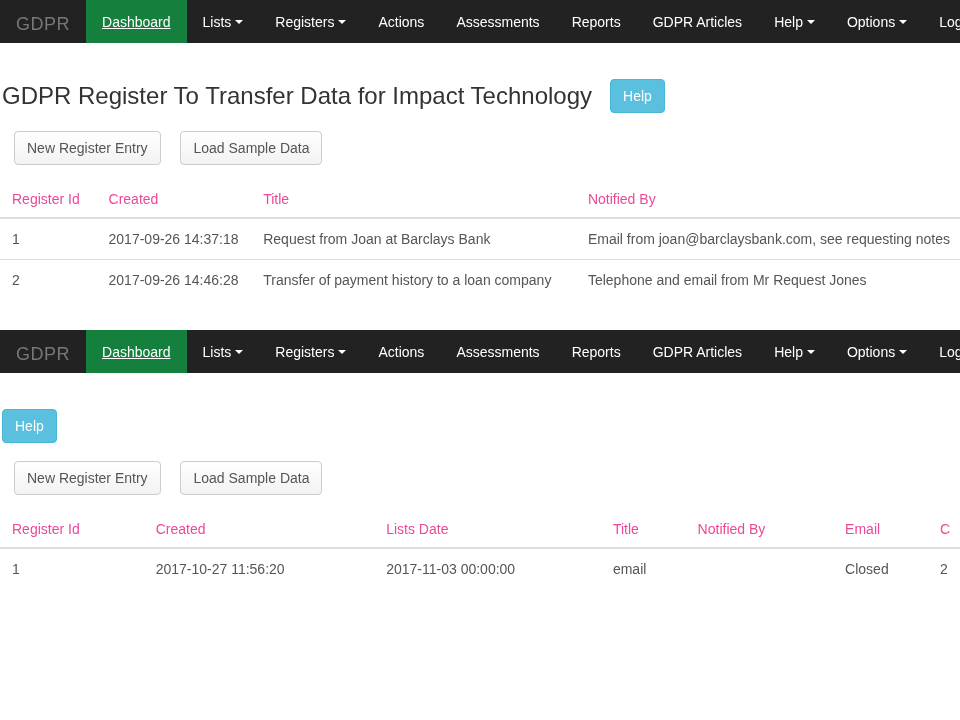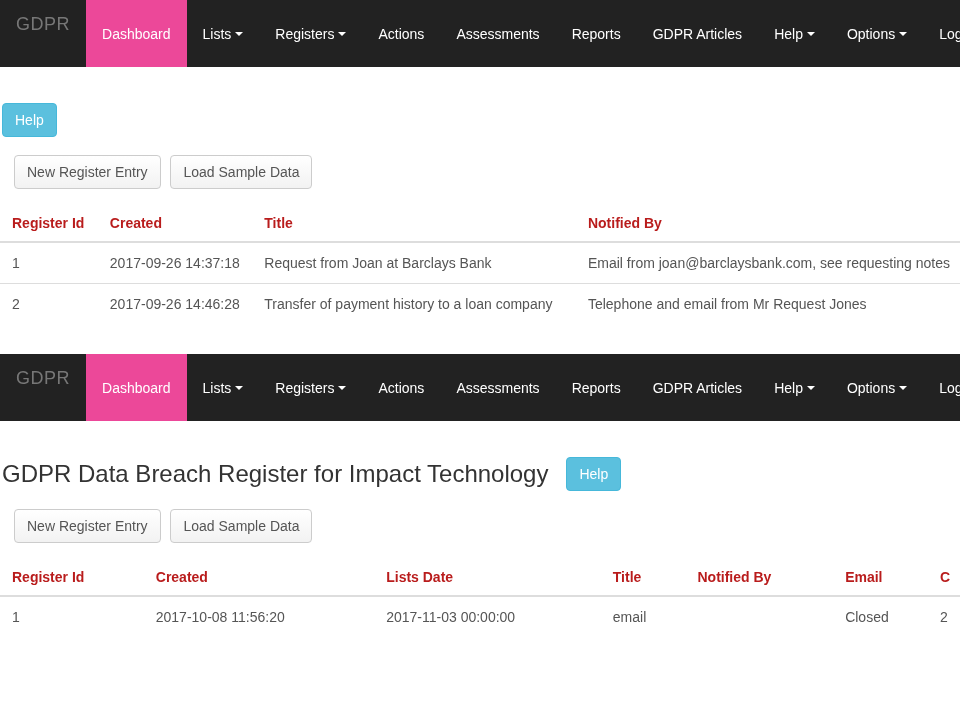--- a/index.html
+++ b/index.html
@@ -1,21 +1,21 @@
 <!DOCTYPE html>
 <html><head>
 <meta charset="utf-8">
 <style>
   * { box-sizing: border-box; margin: 0; padding: 0; }
   body { font-family: "Helvetica Neue", Helvetica, Arial, sans-serif; font-size: 14px; color: #333; background: #fff; }
   .navbar {
     background: #222;
     display: flex;
     align-items: stretch;
-    height: 67px;
+    height: 43px;
     width: 100%;
     overflow: hidden;
   }
   .navbar .brand {
     color: #777;
     font-size: 18px;
     font-weight: 500;
     padding: 14px 16px;
     letter-spacing: 0.5px;
     cursor: pointer;
@@ -23,21 +23,22 @@
   .navbar .nav-item {
     color: #fff;
     font-size: 14px;
     padding: 15px 16px;
     cursor: pointer;
     white-space: nowrap;
     display: flex;
     align-items: center;
   }
   .navbar .nav-item.active {
-    background: #ec4899;
+    background: #15803d;
+    text-decoration: underline;
   }
   .caret {
     display: inline-block;
     width: 0; height: 0;
     margin-left: 4px;
     vertical-align: middle;
     border-top: 4px solid #fff;
     border-right: 4px solid transparent;
     border-left: 4px solid transparent;
   }
@@ -72,32 +73,32 @@
   }
   .btn-default {
     background: #fff;
     color: #555;
     border: 1px solid #ccc;
     background-image: linear-gradient(#fff, #f2f2f2);
   }
   .btn-row {
     padding: 4px 0 18px 14px;
   }
-  .btn-row .btn { margin-right: 6px; }
+  .btn-row .btn { margin-right: 16px; }
   table {
     width: 100%;
     border-collapse: collapse;
     font-size: 14px;
   }
   th {
     text-align: left;
-    font-weight: 700;
+    font-weight: 400;
     padding: 8px 10px 10px 12px;
     border-bottom: 2px solid #ddd;
-    color: #b91c1c;
+    color: #ec4899;
     white-space: nowrap;
   }
   td {
     padding: 12px 10px 12px 12px;
     border-top: 1px solid #ddd;
     color: #555;
     white-space: nowrap;
   }
   .table-wrap { overflow-x: hidden; }
 </style>
@@ -137,20 +138,21 @@
       <span>Options</span>
       <span class="caret"></span>
     </div>
   <div class="nav-item">
       <span>Log Out</span>
     </div>
 </div>
 
 <div class="section">
   <div class="page-title-row">
+    <h2 class="page-title">GDPR Register To Transfer Data for Impact Technology</h2>
     <span class="btn btn-help">Help</span>
   </div>
   <div class="btn-row">
     <span class="btn btn-default">New Register Entry</span>
     <span class="btn btn-default">Load Sample Data</span>
   </div>
   <div class="table-wrap">
     <table>
       <thead>
         <tr>
@@ -211,21 +213,20 @@
       <span>Options</span>
       <span class="caret"></span>
     </div>
   <div class="nav-item">
       <span>Log Out</span>
     </div>
 </div>
 
 <div class="section">
   <div class="page-title-row">
-    <h2 class="page-title">GDPR Data Breach Register for Impact Technology</h2>
     <span class="btn btn-help">Help</span>
   </div>
   <div class="btn-row">
     <span class="btn btn-default">New Register Entry</span>
     <span class="btn btn-default">Load Sample Data</span>
   </div>
   <div class="table-wrap">
     <table>
       <thead>
         <tr>
@@ -234,21 +235,21 @@
           <th style="width:230px">Lists Date</th>
           <th style="width:86px">Title</th>
           <th style="width:150px">Notified By</th>
           <th style="width:96px">Email</th>
           <th>C</th>
         </tr>
       </thead>
       <tbody>
         <tr>
           <td>1</td>
-          <td>2017-10-08 11:56:20</td>
+          <td>2017-10-27 11:56:20</td>
           <td>2017-11-03 00:00:00</td>
           <td>email</td>
           <td></td>
           <td>Closed</td>
           <td>2</td>
         </tr>
       </tbody>
     </table>
   </div>
 </div>

